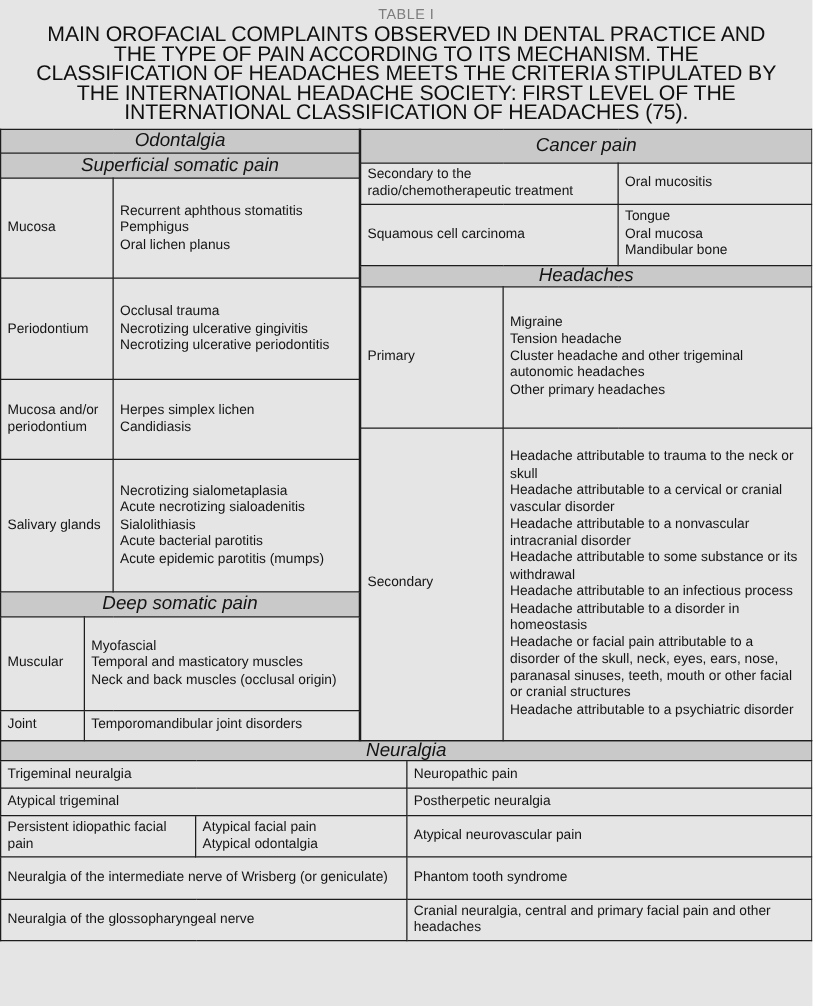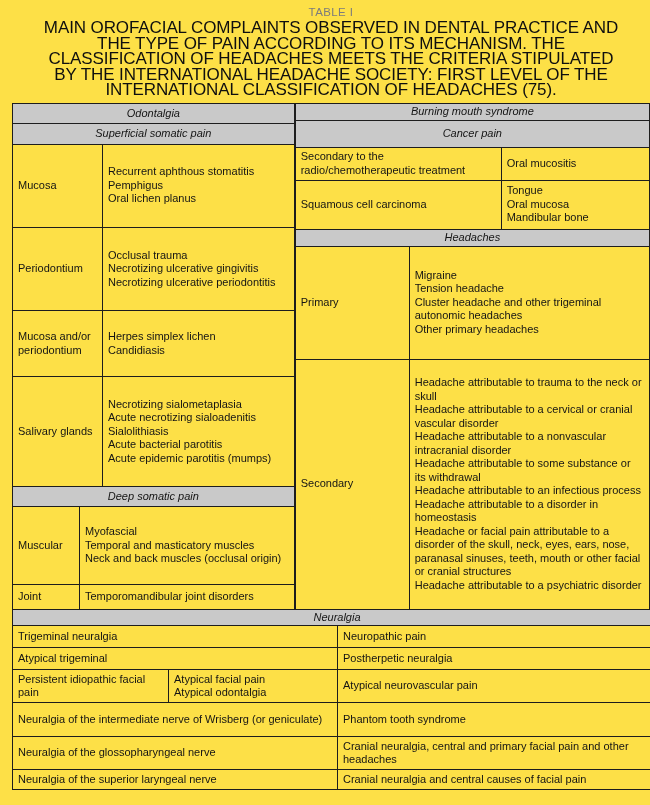--- a/index.html
+++ b/index.html
@@ -1,20 +1,19 @@
 <!DOCTYPE html>
 <html><head>
 <meta charset="utf-8">
 <style>
   html,body { margin:0; padding:0; background:#ffffff; }
   .page {
-    width:650px; height:805px; background:#fde047; overflow:hidden;
+    width:650px; height:805px; background:#e5e5e5; overflow:hidden;
     font-family:"Liberation Sans", sans-serif; color:#111111;
     box-sizing:border-box;
-    padding-left:12px;
   }
   .titles { text-align:center; padding-top:5px; }
   .table-label {
     font-size:11.5px; letter-spacing:0.4px; color:#7c7c7c; line-height:14px;
   }
   .table-title {
     font-size:17px; line-height:15.5px; color:#0f0f0f;
     padding:1px 24px 5px 24px; letter-spacing:-0.1px;
   }
   .top { display:flex; align-items:stretch; }
@@ -22,21 +21,21 @@
   table.left-tbl  { width:288px; }
   table.right-tbl { width:362px; }
   table.bottom-tbl{ width:650px; margin-top:-1px;border-radius:10px; }
   td {
     border:1px solid #1d1d1d; font-size:11px; line-height:13.5px;
     padding:2px 5px; vertical-align:middle; color:#141414;
     overflow:hidden;
   }
   td.hdr {
     background:#c9c9c9; font-style:italic; text-align:center;
-    padding:1px 4px; font-size:11px;
+    padding:1px 4px; font-size:15px;
   }
   .list { white-space:pre-line; }
 </style>
 </head>
 <body>
 
 <div class="page">
 
   <div class="titles">
     <div class="table-label">TABLE I</div>
@@ -99,23 +98,20 @@
     </tbody>
       </table>
 
     <table class="tbl right-tbl">
       <colgroup>
           <col style="width:114px">
           <col style="width:92px">
           <col>
         </colgroup>
       <tbody>
-          <tr style="height:17px">
-        <td colspan="3" class="hdr">Burning mouth syndrome</td>
-      </tr>
       <tr style="height:27px">
         <td colspan="3" class="hdr">Cancer pain</td>
       </tr>
       <tr style="height:33px">
         <td colspan="2">Secondary to the radio/chemotherapeutic treatment</td>
         <td class="list">Oral mucositis</td>
       </tr>
       <tr style="height:49px">
         <td colspan="2">Squamous cell carcinoma</td>
         <td class="list">Tongue
@@ -172,20 +168,16 @@
       <td>Atypical neurovascular pain</td>
     </tr>
     <tr style="height:34px">
       <td colspan="2">Neuralgia of the intermediate nerve of Wrisberg (or geniculate)</td>
       <td>Phantom tooth syndrome</td>
     </tr>
     <tr style="height:33px">
       <td colspan="2">Neuralgia of the glossopharyngeal nerve</td>
       <td>Cranial neuralgia, central and primary facial pain and other headaches</td>
     </tr>
-    <tr style="height:20px">
-      <td colspan="2">Neuralgia of the superior laryngeal nerve</td>
-      <td>Cranial neuralgia and central causes of facial pain</td>
-    </tr>
   </tbody>
     </table>
 
 </div>
 
 </body></html>

